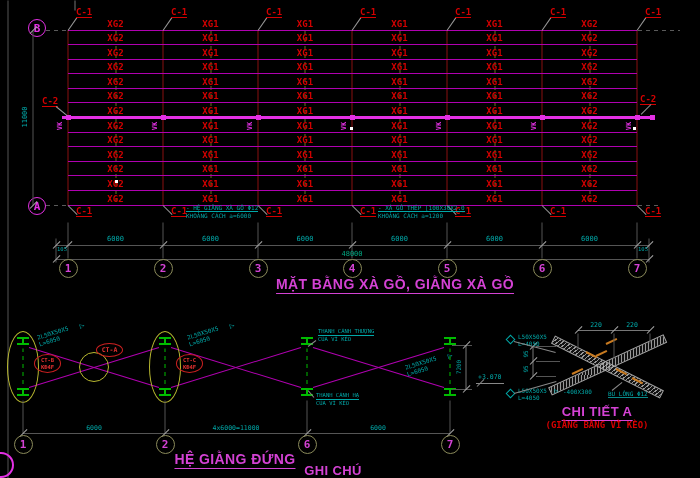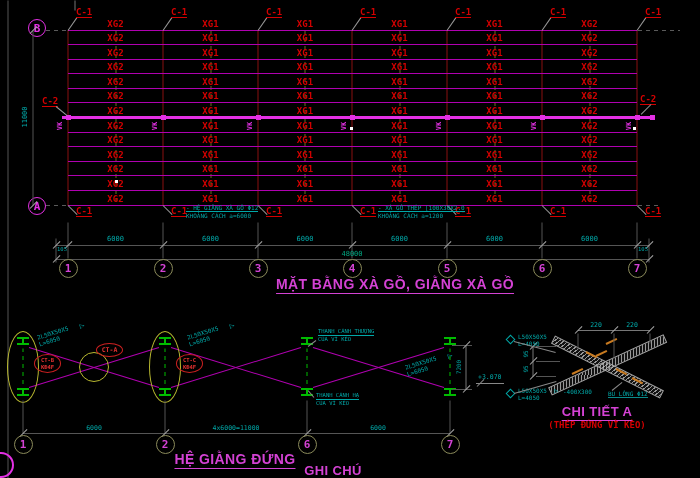--- a/index.html
+++ b/index.html
@@ -11,21 +11,21 @@
          color:#d442d4;border-bottom:1px solid #d442d4;padding-bottom:1px;letter-spacing:.4px;}
 </style>
 </head>
 <body>
 
 <div id="stage">
   <div class="title" style="left:235px;top:451px;transform:translateX(-50%);font-size:14px;">HỆ GIẰNG ĐỨNG</div>
   <div class="title" style="left:395px;top:276px;transform:translateX(-50%);font-size:14px;">MẶT BẰNG XÀ GỒ, GIẰNG XÀ GỒ</div>
   <div class="title" style="left:333px;top:463px;transform:translateX(-50%);font-size:13px;">GHI CHÚ</div>
   <div class="title" style="left:597px;top:404px;transform:translateX(-50%);font-size:13px;">CHI TIẾT A</div>
-  <div class="t" style="left:597px;top:421px;transform:translateX(-50%);font-size:9px;color:#d40000;font-weight:bold;">(THÉP ĐỨNG VÌ KÈO)</div>
+  <div class="t" style="left:597px;top:421px;transform:translateX(-50%);font-size:9px;color:#d40000;font-weight:bold;">(GIẰNG BẰNG VÌ KÈO)</div>
 <div style="left: 8px; top: -0.5px; width: 478px; height: 1px; transform-origin: 0px 50%; transform: rotate(90deg); background: rgb(85, 85, 85);"></div>
     <div style="left: 75px; top: -0.5px; width: 10px; height: 1px; transform-origin: 0px 50%; transform: rotate(90deg); background: rgb(119, 119, 119);"></div>
     <div style="left: 46px; top: 29.5px; width: 634px; height: 1px; transform-origin: 0px 50%; transform: rotate(0deg); background: repeating-linear-gradient(90deg, rgb(90, 90, 90) 0px, rgb(90, 90, 90) 4px, transparent 4px, transparent 8px);"></div>
     <div style="left: 46px; top: 204.5px; width: 616px; height: 1px; transform-origin: 0px 50%; transform: rotate(0deg); background: repeating-linear-gradient(90deg, rgb(90, 90, 90) 0px, rgb(90, 90, 90) 4px, transparent 4px, transparent 8px);"></div>
     <div style="left: 28px; top: 19px; width: 18px; height: 18px; border: 1px solid rgb(228, 48, 228); border-radius: 50%; display: flex; align-items: center; justify-content: center;">
       <div style="position: relative; font-size: 11px; color: rgb(228, 48, 228); font-weight: bold;">B</div>
     </div>
     <div style="left: 28px; top: 197px; width: 18px; height: 18px; border: 1px solid rgb(228, 48, 228); border-radius: 50%; display: flex; align-items: center; justify-content: center;">
       <div style="position: relative; font-size: 11px; color: rgb(228, 48, 228); font-weight: bold;">A</div>
     </div>

